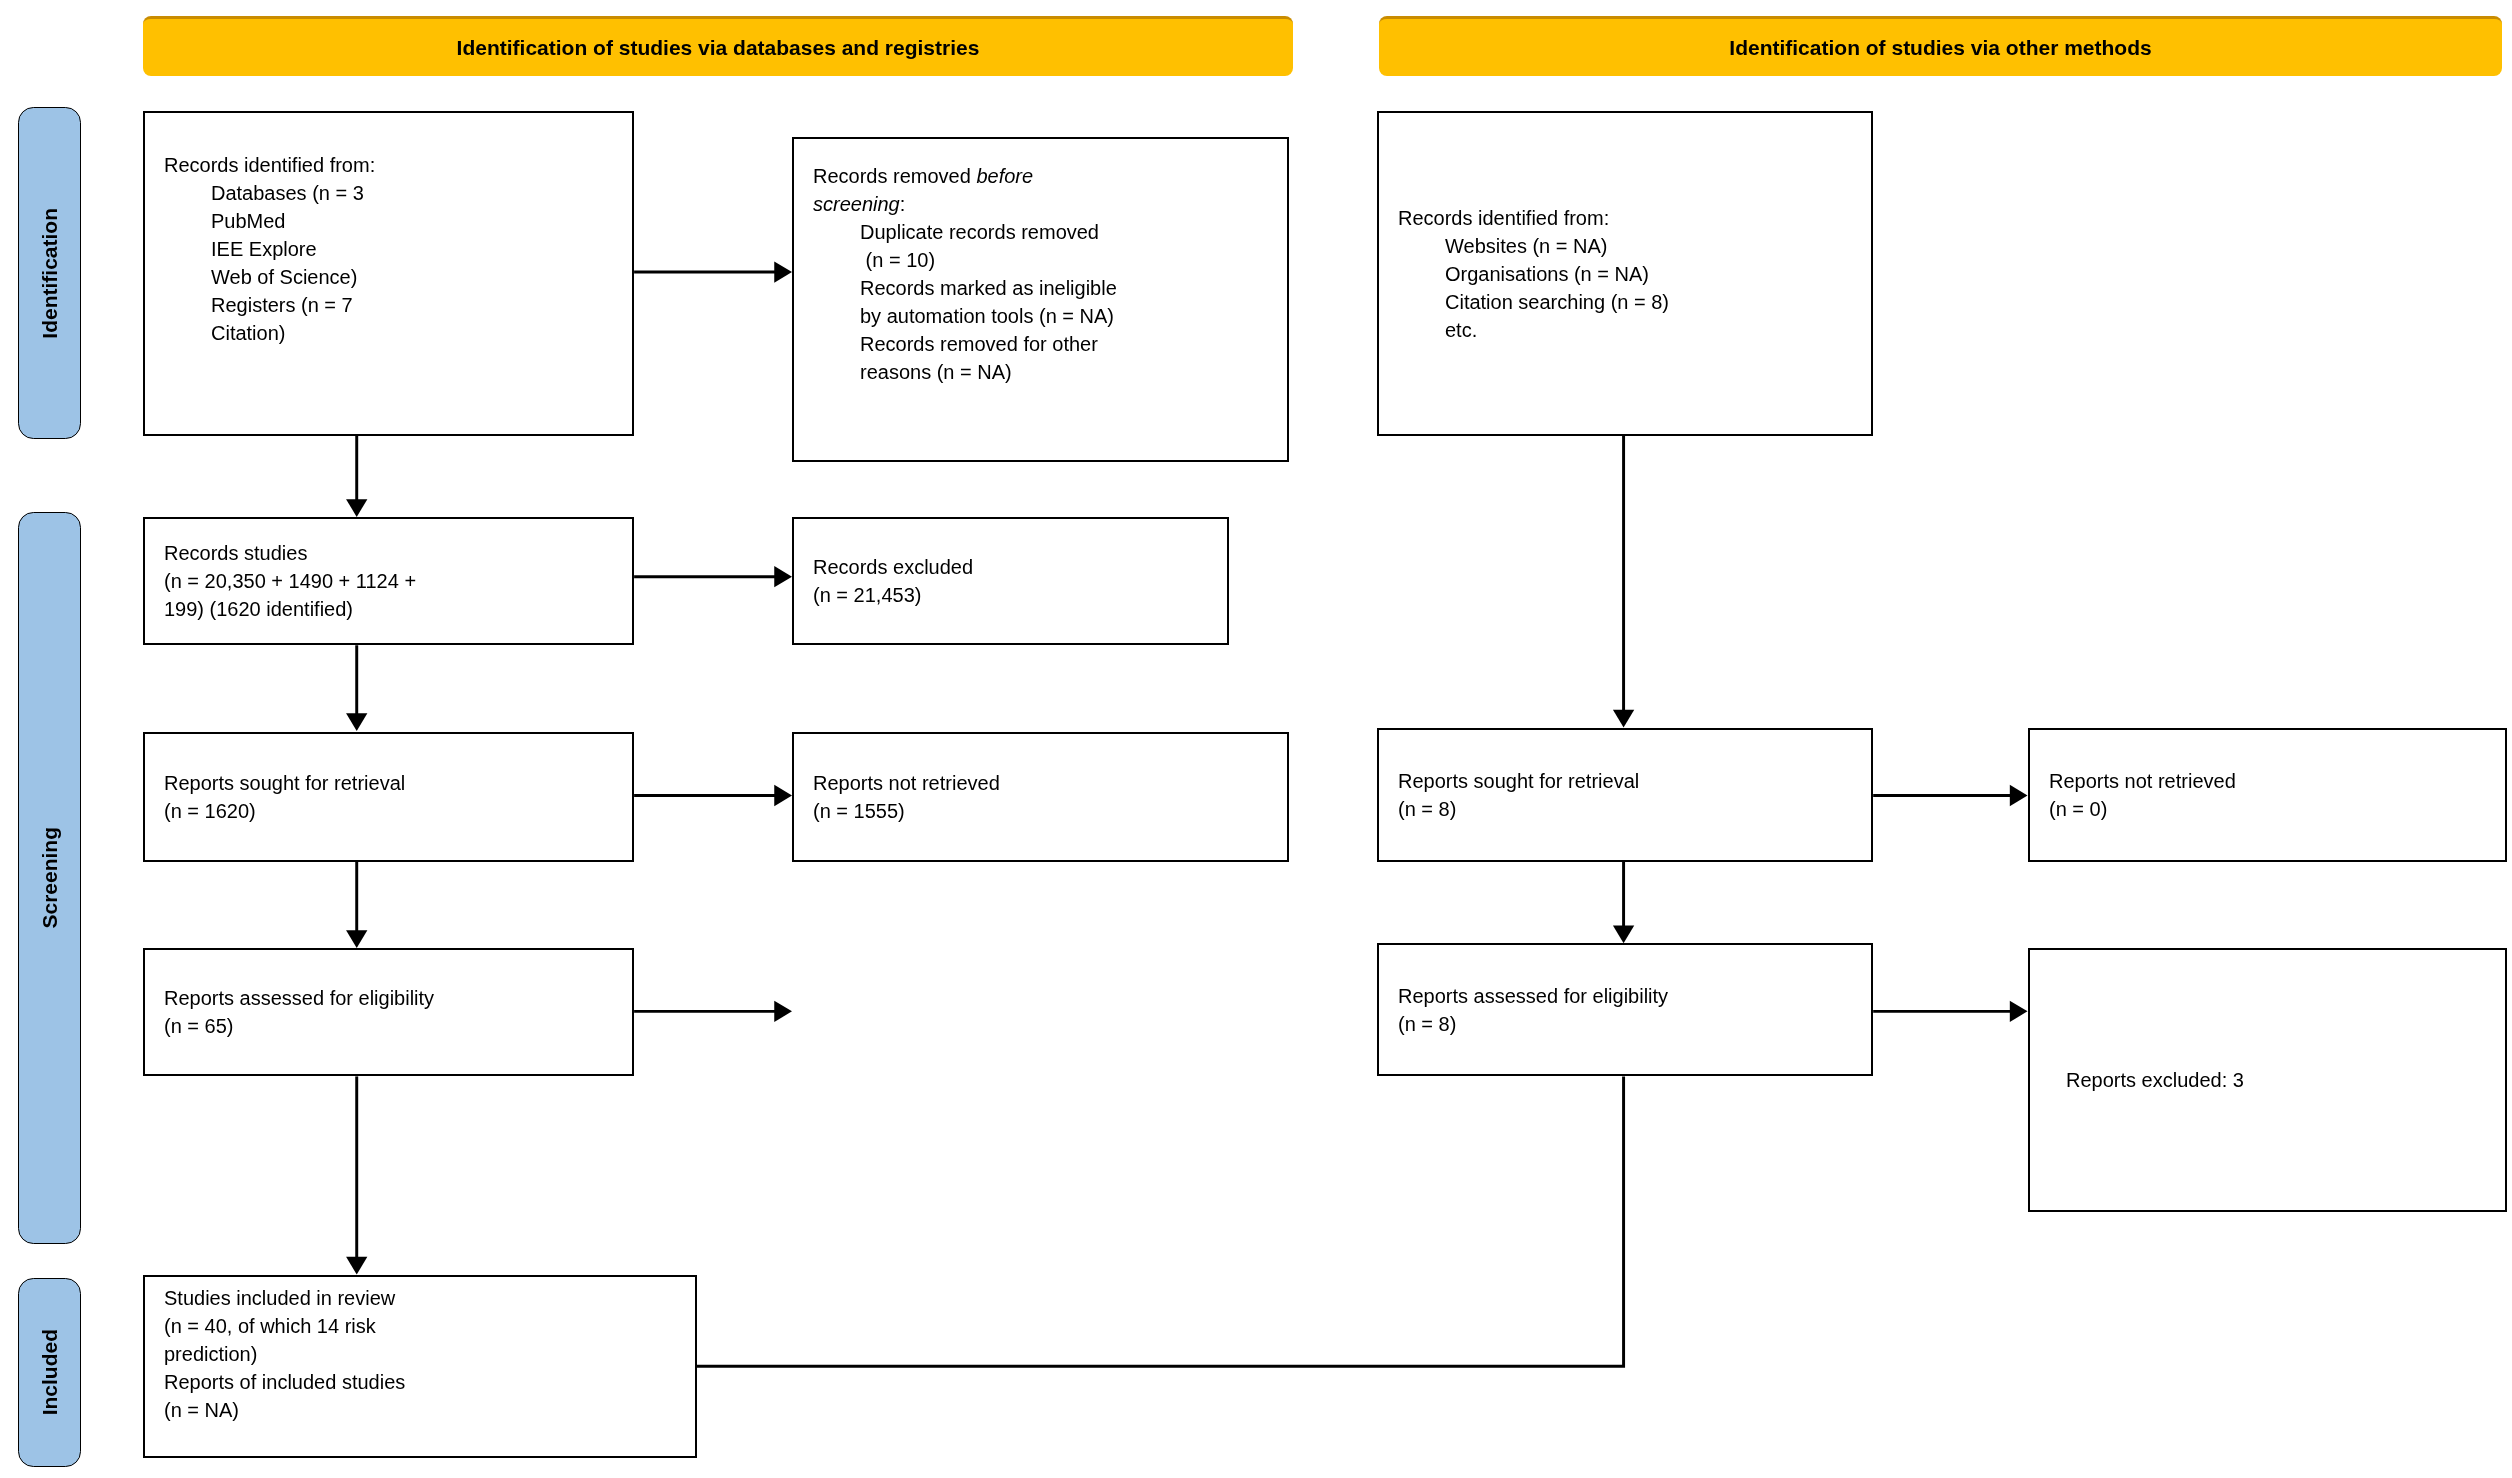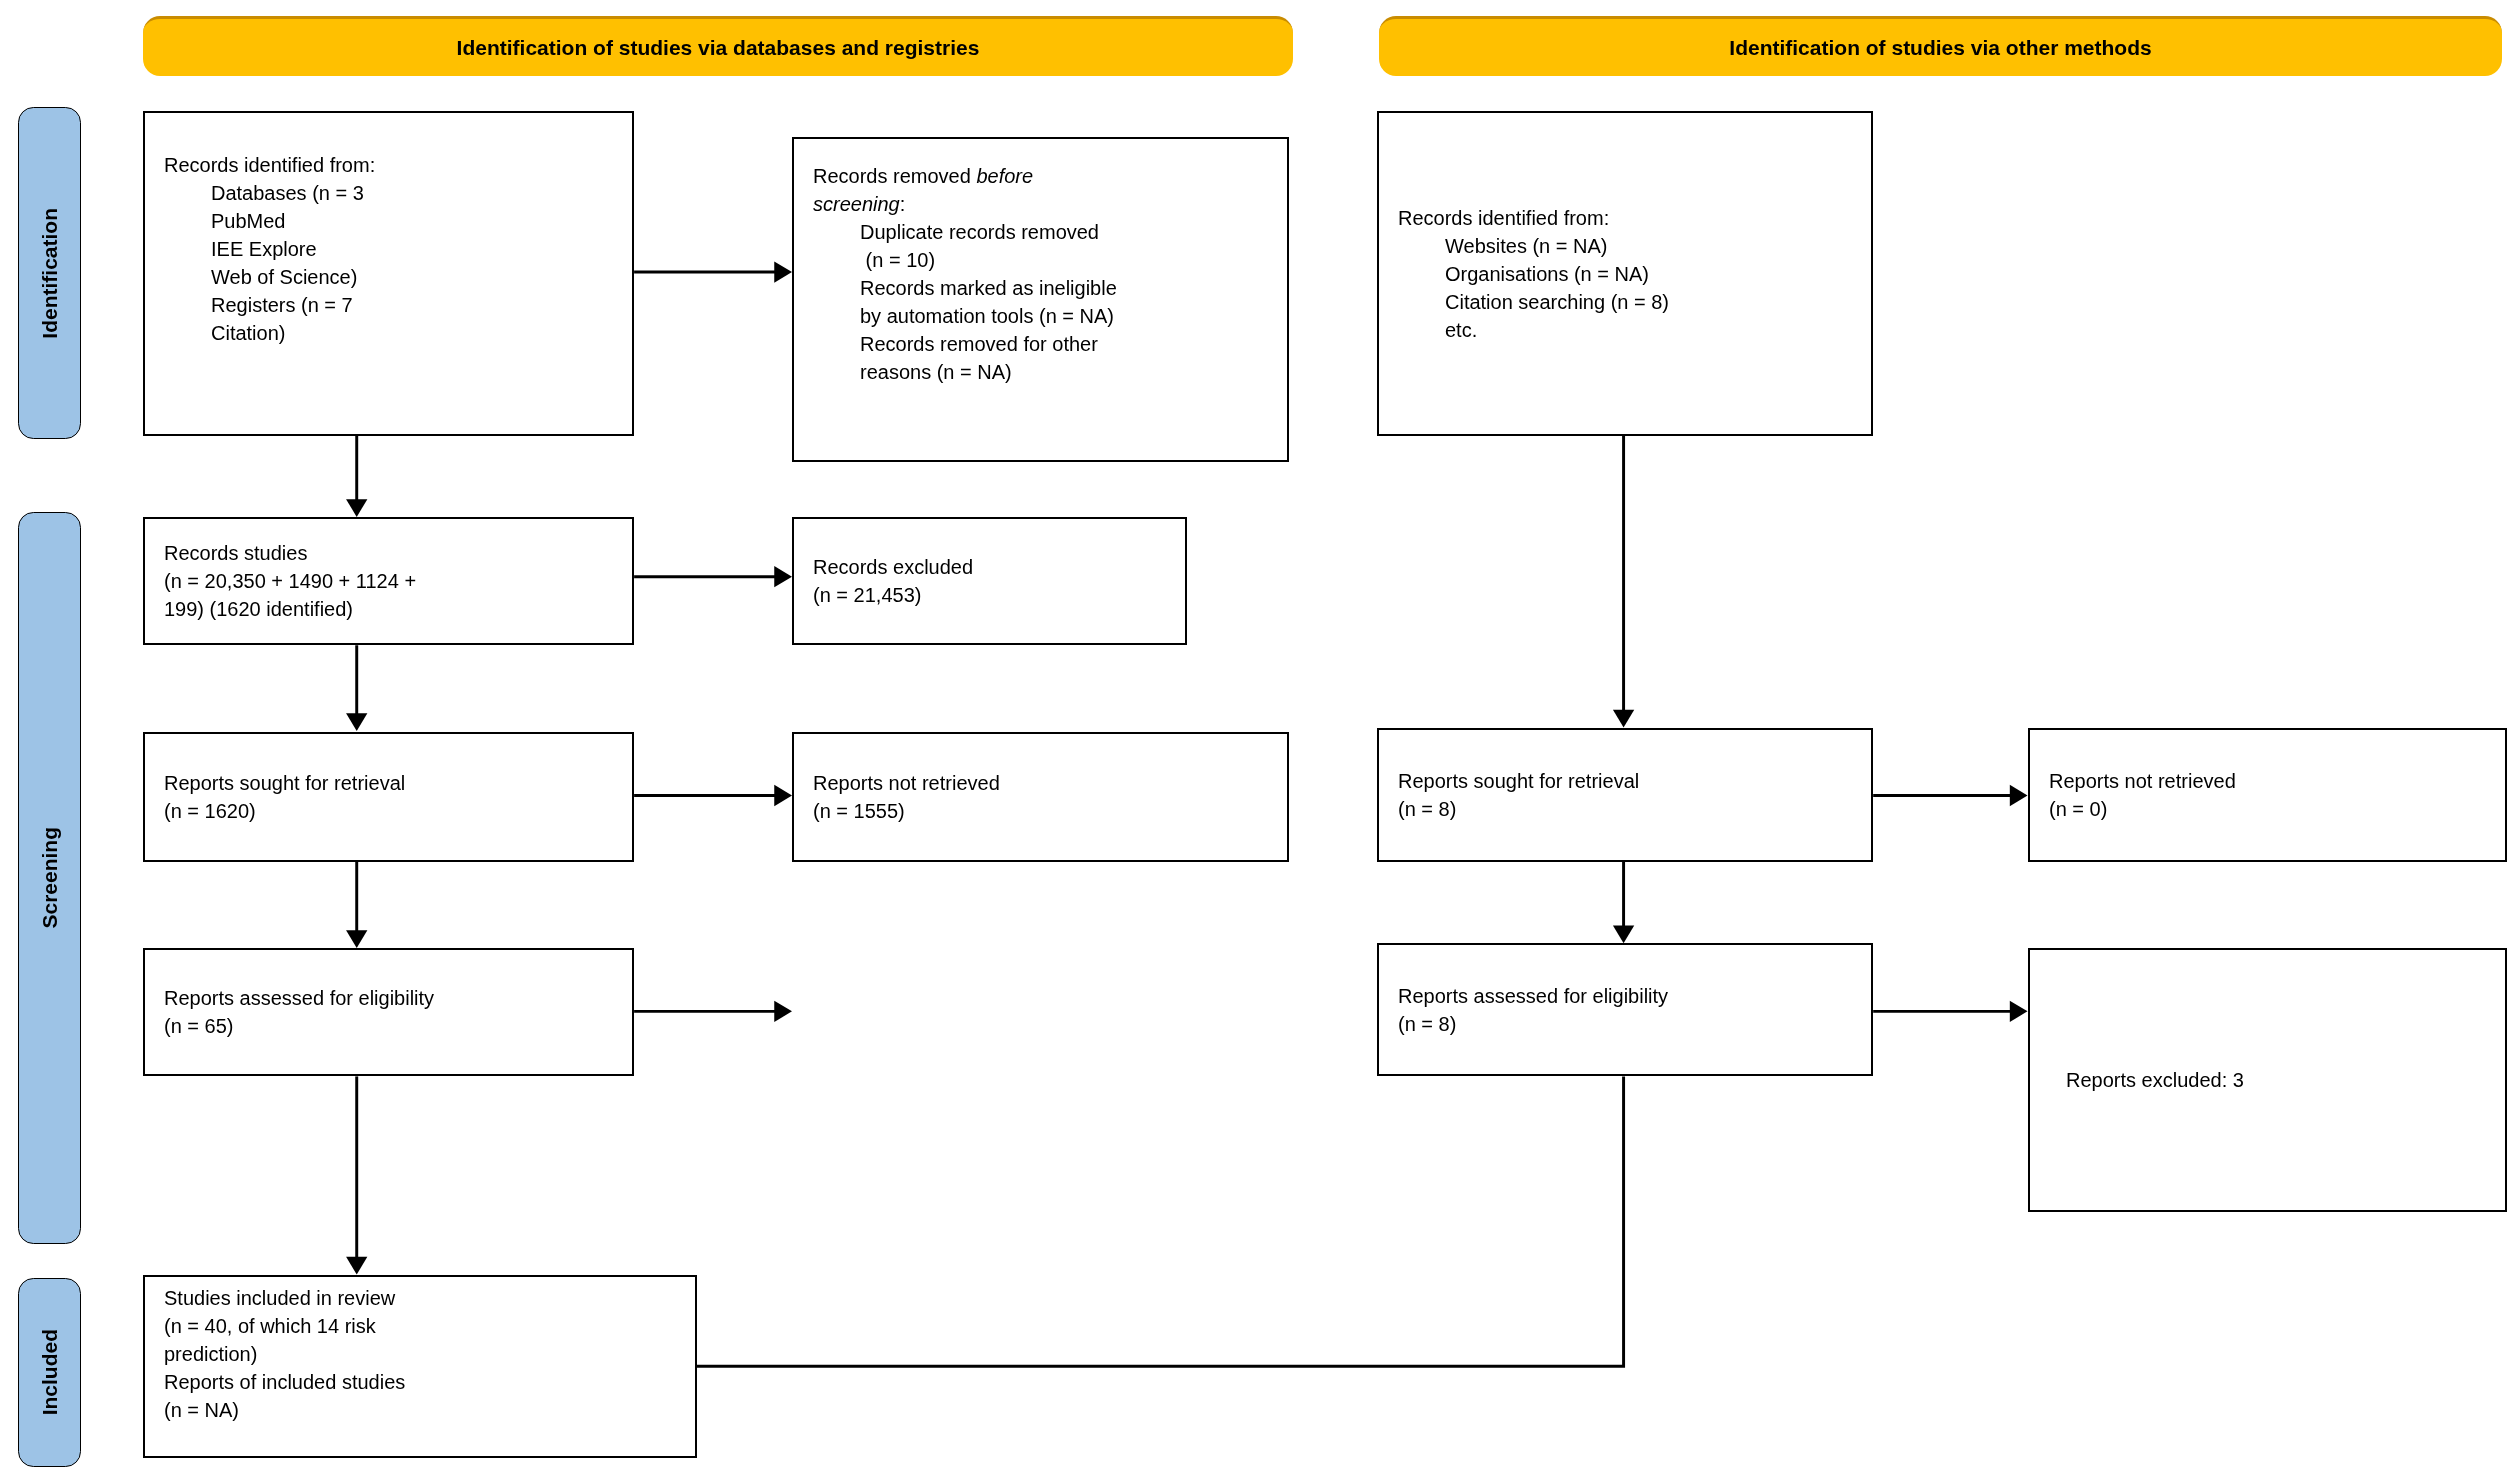--- a/index.html
+++ b/index.html
@@ -7,21 +7,21 @@
     --sidebar-bg:#9DC3E6; --box-bg:#FFFFFF; --box-border:#000000;
     --arrow-color:#000000; --text-color:#000000; --page-bg:#FFFFFF;
   }
   *{box-sizing:border-box; margin:0; padding:0;}
   body{background:var(--page-bg); font-family:"Liberation Sans", sans-serif; color:var(--text-color);}
   #canvas{position:relative; width:2512px; height:1478px; background:var(--page-bg); overflow:hidden;}
   #arrows{position:absolute; left:0; top:0; width:2512px; height:1478px; pointer-events:none;}
 
   .hdr{
     position:absolute; height:60px; background:var(--header-bg);
-    border-radius:17px; border-top:3px solid var(--header-edge);
+    border-radius:8px; border-top:3px solid var(--header-edge);
     display:flex; align-items:center; justify-content:center;
     font-size:21px; font-weight:bold; color:var(--header-text);
   }
   #hdr-db{left:143px; top:16px; width:1150px;}
   #hdr-other{left:1379px; top:16px; width:1123px;}
 
   .side{
     position:absolute; left:18px; width:63px; background:var(--sidebar-bg);
     border:1.8px solid var(--box-border); border-radius:15.4px;
     display:flex; align-items:center; justify-content:center;
@@ -43,21 +43,21 @@
   .ln{font-size:20px; line-height:28px; height:28px; white-space:pre;}
   .ind{margin-left:47px;}
   .it{font-style:italic;}
 
   #b1{left:143px;  top:111px;  width:491px; height:325px; padding-top:38px;}
   #b2{left:143px;  top:517px;  width:491px; height:128px;}
   #b3{left:143px;  top:732px; width:491px; height:130px;}
   #b4{left:143px;  top:948px; width:491px; height:128px;}
   #b5{left:143px;  top:1275px; width:554px; height:183px; padding-top:7px;}
   #c1{left:792px; top:111px;  width:497px; height:325px; padding-top:22.5px;margin-top:26px;}
-  #c2{left:792px; top:517px;  width:395px; height:128px;}
+  #c2{left:792px; top:517px;  width:437px; height:128px;}
   #c3{left:792px; top:732px; width:497px; height:130px;}
   #c4{left:792px; top:943px; width:497px; height:299px; padding-top:21px;}
   #d1{left:1377px; top:111px;  width:496px; height:325px;}
   #d2{left:1377px; top:728px; width:496px; height:134px;}
   #d3{left:1377px; top:943px; width:496px; height:133px;}
   #e1{left:2028px; top:728px; width:479px; height:134px;}
   #e2{left:2028px; top:948px; width:479px; height:264px;padding-left:36px;}
 
   #arrows line, #arrows polyline{stroke:var(--arrow-color); stroke-width:5;}
   #arrows polygon{fill:var(--arrow-color);}

